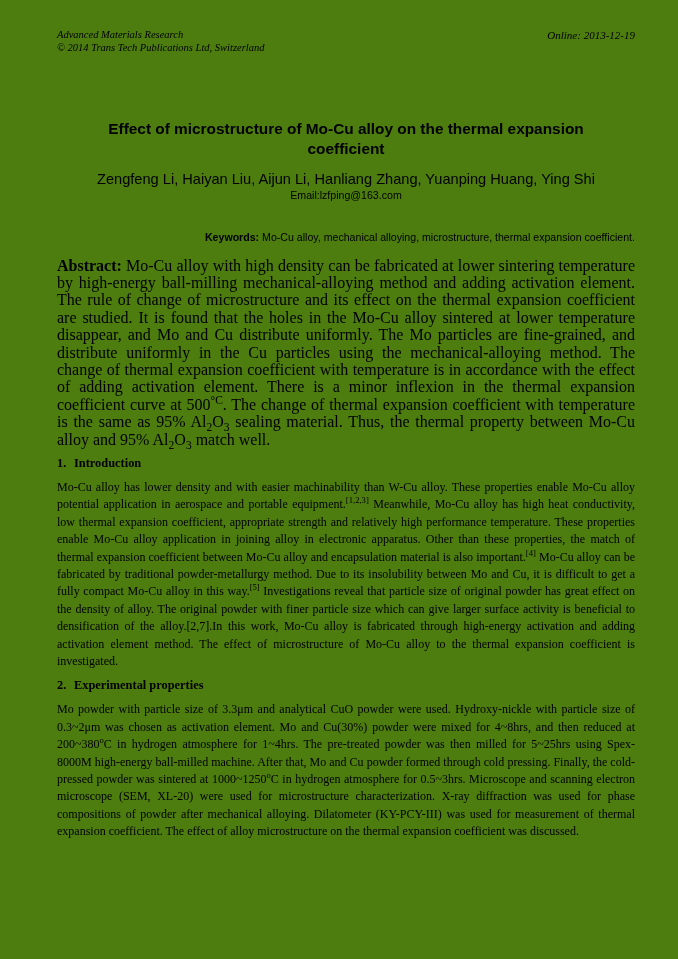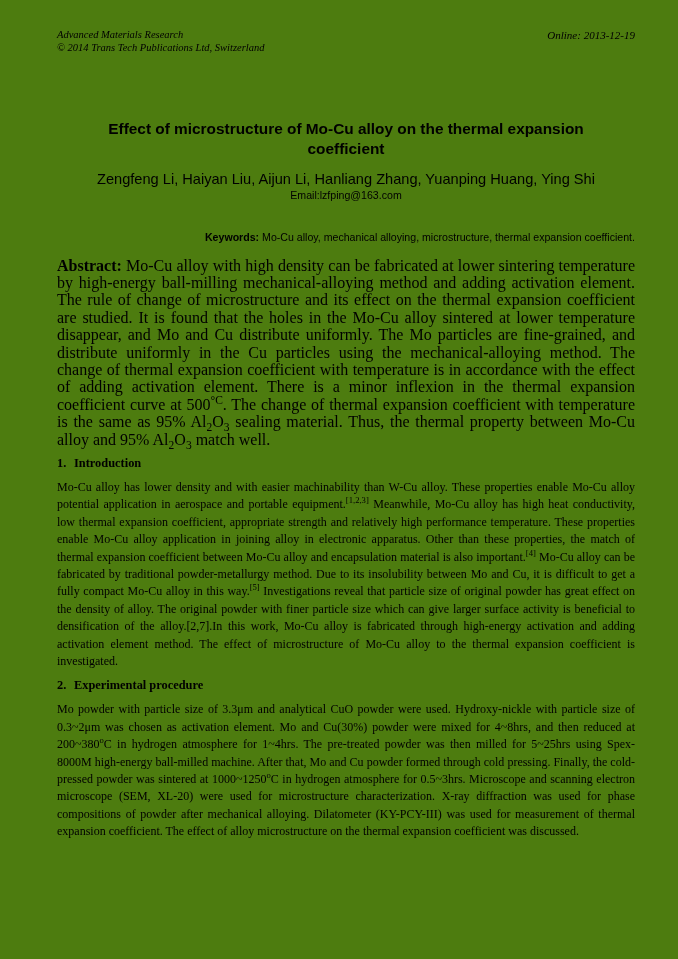--- a/index.html
+++ b/index.html
@@ -145,19 +145,19 @@
   </div>
 
   <div class="section-heading">
     <span class="sec-num">1.</span><span>Introduction</span>
   </div>
   <div class="section-body">
     <span>Mo-Cu alloy has lower density and with easier machinability than W-Cu alloy. These properties enable Mo-Cu alloy potential application in aerospace and portable equipment.</span><sup>[1,2,3]</sup><span> Meanwhile, Mo-Cu alloy has high heat conductivity, low thermal expansion coefficient, appropriate strength and relatively high performance temperature. These properties enable Mo-Cu alloy application in joining alloy in electronic apparatus. Other than these properties, the match of thermal expansion coefficient between Mo-Cu alloy and encapsulation material is also important.</span><sup>[4]</sup><span> Mo-Cu alloy can be fabricated by traditional powder-metallurgy method. Due to its insolubility between Mo and Cu, it is difficult to get a fully compact Mo-Cu alloy in this way.</span><sup>[5]</sup><span> Investigations reveal that particle size of original powder has great effect on the density of alloy. The original powder with finer particle size which can give larger surface activity is beneficial to densification of the alloy.[2,7].In this work, Mo-Cu alloy is fabricated through high-energy activation and adding activation element method. The effect of microstructure of Mo-Cu alloy to the thermal expansion coefficient is investigated.</span>
   </div>
 
   <div class="section-heading">
-    <span class="sec-num">2.</span><span>Experimental procedure</span>
+    <span class="sec-num">2.</span><span>Experimental properties</span>
   </div>
   <div class="section-body">
     <span>Mo powder with particle size of 3.3μm and analytical CuO powder were used. Hydroxy-nickle with particle size of 0.3~2μm was chosen as activation element. Mo and Cu(30%) powder were mixed for 4~8hrs, and then reduced at 200~380</span><sup>o</sup><span>C in hydrogen atmosphere for 1~4hrs. The pre-treated powder was then milled for 5~25hrs using Spex-8000M high-energy ball-milled machine. After that, Mo and Cu powder formed through cold pressing. Finally, the cold-pressed powder was sintered at 1000~1250</span><sup>o</sup><span>C in hydrogen atmosphere for 0.5~3hrs. Microscope and scanning electron microscope (SEM, XL-20) were used for microstructure characterization. X-ray diffraction was used for phase compositions of powder after mechanical alloying. Dilatometer (KY-PCY-III) was used for measurement of thermal expansion coefficient. The effect of alloy microstructure on the thermal expansion coefficient was discussed.</span>
   </div>
 
 </div>
 
 </body></html>

